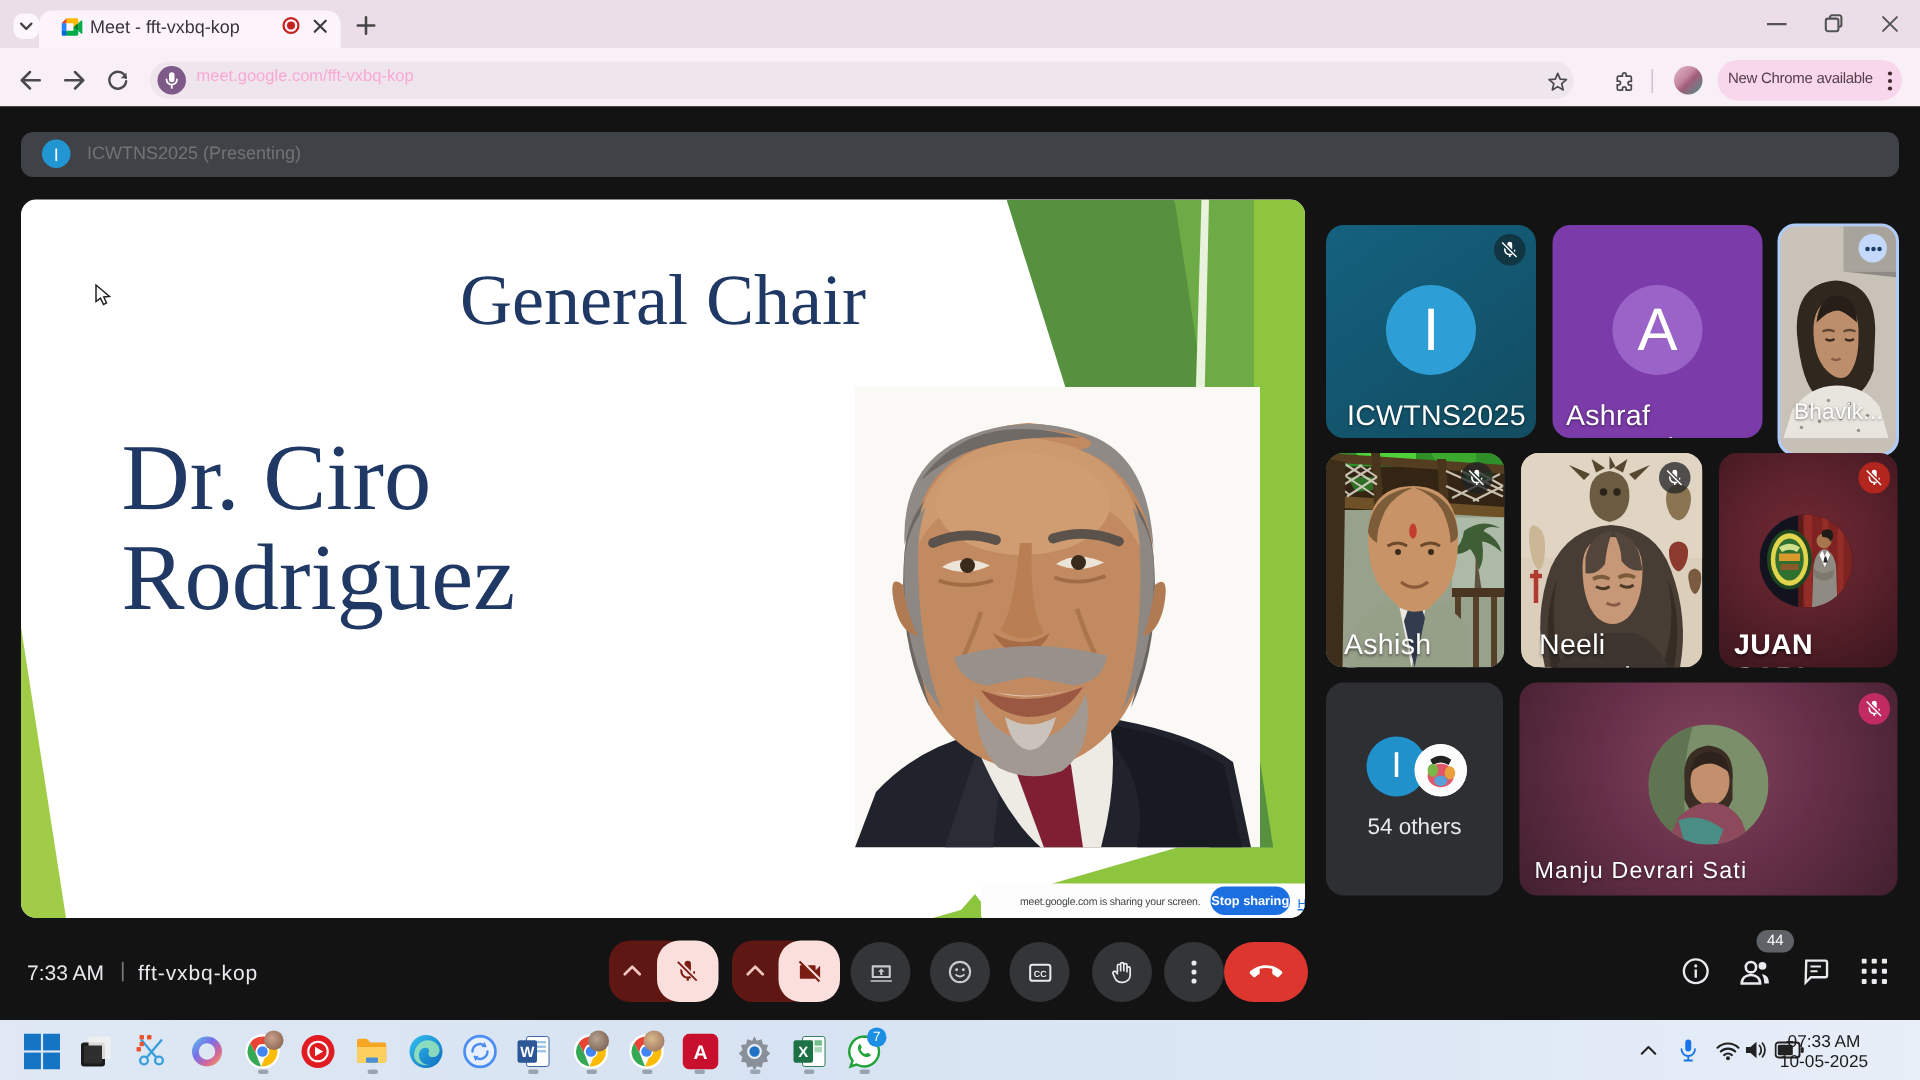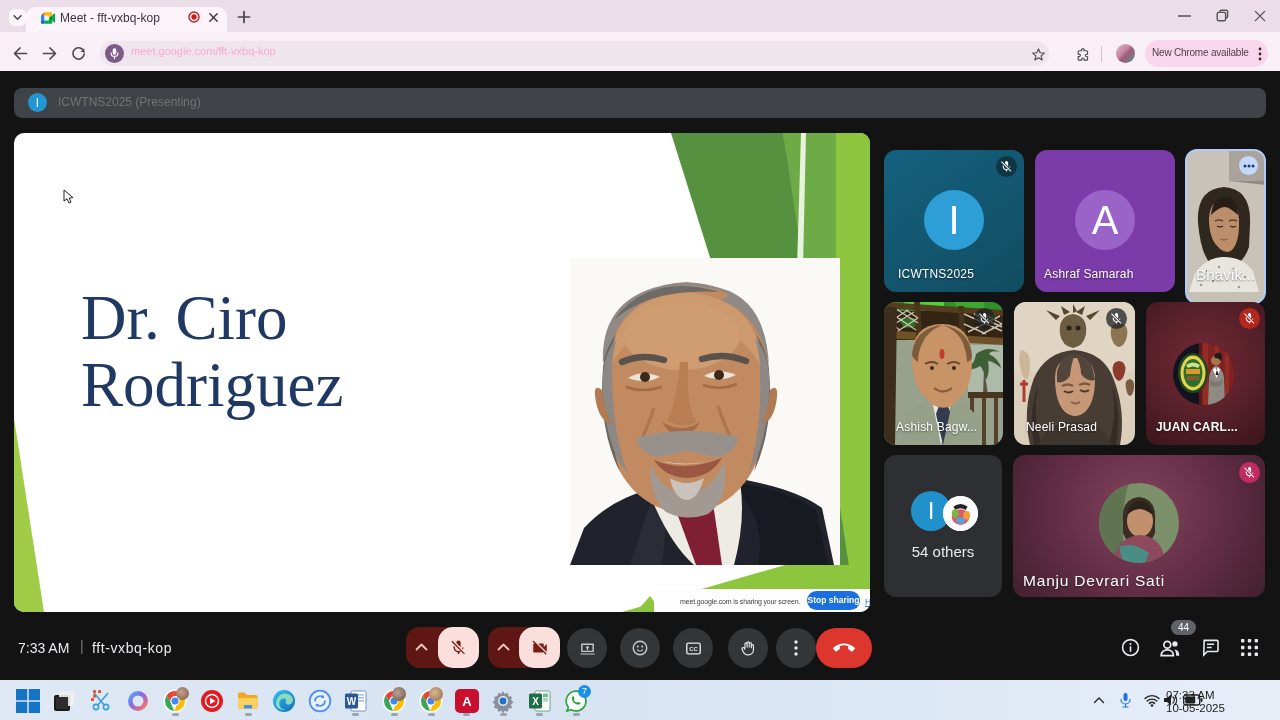--- a/index.html
+++ b/index.html
@@ -5,21 +5,21 @@
 * { margin:0; padding:0; box-sizing:border-box; }
 html,body { width:1280px; height:720px; overflow:hidden; background:#131314; font-family:"Liberation Sans", sans-serif; }
 .abs { position:absolute; }
 #tabbar { position:absolute; left:0; top:0; width:1280px; height:32px; background:#ecdee8; }
 #urlrow { position:absolute; left:0; top:32px; width:1280px; height:39px; background:#f9eff7; }
 #tab { position:absolute; left:26px; top:7px; width:201px; height:25px; background:#fdf4fb; border-radius:9px 9px 0 0; }
 #meetarea { position:absolute; left:0; top:71px; width:1280px; height:609px; background:#131314; }
 #banner { position:absolute; left:14px; top:88px; width:1252px; height:30px; background:#3f4347; border-radius:8px; }
 #slide { position:absolute; left:14px; top:133px; width:856px; height:479px; background:#ffffff; border-radius:10px; overflow:hidden; }
 .tile { position:absolute; border-radius:12px; overflow:hidden; }
-.tname { position:absolute; color:#fff; font-size:12px; letter-spacing:0.2px; text-shadow:0 1px 2px rgba(0,0,0,0.5); }
+.tname { position:absolute; color:#fff; font-size:19px; letter-spacing:0.2px; text-shadow:0 1px 2px rgba(0,0,0,0.5); }
 .micoff { position:absolute; width:21px; height:21px; border-radius:50%; display:flex; align-items:center; justify-content:center; }
 #ctrlbar { position:absolute; left:0; top:620px; width:1280px; height:60px; }
 .cbtn { position:absolute; top:628px; width:40px; height:40px; border-radius:50%; background:#333537; display:flex; align-items:center; justify-content:center; }
 #taskbar { position:absolute; left:0; top:680px; width:1280px; height:40px; background:linear-gradient(90deg,#dfe8f4 0%,#d7e3f2 40%,#dce7f5 70%,#e8eef8 100%); }
 .tbi { position:absolute; top:689px; width:24px; height:24px; }
 .tdash { position:absolute; top:713px; width:7px; height:3px; border-radius:2px; background:#9aa4b0; }
 </style>
 </head>
 <body>
 
@@ -115,20 +115,21 @@
   <polygon points="822,0 856,0 856,462 814,434" fill="#8dc63e"></polygon>
   <polygon points="769,0 822,0 822,440 800,440" fill="#6cab45"></polygon>
   <polygon points="657,0 769,0 836,440 795,440" fill="#55913e"></polygon>
   <polygon points="787,0 792,0 789,135 783,135" fill="#e9f2dc"></polygon>
 
   <polygon points="608,479 771,432 856,432 856,479" fill="#8dc63e"></polygon>
   <polygon points="622,479 648,479 636,463" fill="#8dc63e"></polygon>
 
   <polygon points="0,285 30,479 0,479" fill="#a0cc47"></polygon>
 </svg>
+<div class="abs" style="left:0;top:40px;width:856px;text-align:center;font-family:'Liberation Serif',serif;font-size:48px;color:#1f3864;">General Chair</div>
 <div class="abs" style="left:67px;top:152px;font-family:'Liberation Serif',serif;font-size:63px;color:#1f3864;line-height:67px;">Dr. Ciro<br>Rodriguez</div>
 
 <svg width="270" height="307" viewBox="0 0 270 307" style="position:absolute;left:556px;top:125px;">
   <rect width="270" height="307" fill="#fbf9f6"></rect>
 
   <path d="M0 307 L14 270 Q40 242 78 232 L176 222 Q228 232 252 250 L264 307 Z" fill="#20232b"></path>
   <path d="M158 224 Q214 230 246 252 L258 307 L188 307 Q198 258 158 224 Z" fill="#171a21"></path>
   <path d="M60 307 L82 240 L100 230 L92 307 Z" fill="#2a2d36"></path>
 
   <path d="M78 232 Q98 284 124 307 L164 307 Q176 262 170 224 L148 214 L96 218 Z" fill="#eeebe4"></path>
@@ -649,13 +650,13 @@
 <svg class="abs" style="left:1163px;top:693px;" width="15" height="14" viewBox="0 0 15 14">
     <path d="M1 5 h3 l4-3.5 v11 L4 9 H1 z" fill="#222"></path>
     <path d="M10 4 a4.5 4.5 0 0 1 0 6 M12 2.5 a7 7 0 0 1 0 9" stroke="#222" stroke-width="1.2" fill="none" stroke-linecap="round"></path>
   </svg>
 <svg class="abs" style="left:1183px;top:694px;" width="20" height="12" viewBox="0 0 20 12">
     <rect x="0.7" y="1" width="16" height="10" rx="2" fill="none" stroke="#222" stroke-width="1.3"></rect>
     <rect x="2.2" y="2.5" width="10" height="7" rx="1" fill="#222"></rect>
     <rect x="17.5" y="4" width="2" height="4" rx="1" fill="#222"></rect>
     <path d="M8 0 L12.5 0" stroke="#222" stroke-width="1.3"></path>
   </svg>
-<div class="abs" style="left:1166px;top:689px;width:100px;text-align:left;font-size:11.5px;color:#1b1b1b;line-height:13px;">07:33 AM<br>10-05-2025</div>
+<div class="abs" style="left:1166px;top:689px;width:100px;text-align:center;font-size:11.5px;color:#1b1b1b;line-height:13px;">07:33 AM<br>10-05-2025</div>
 
 </body></html>

